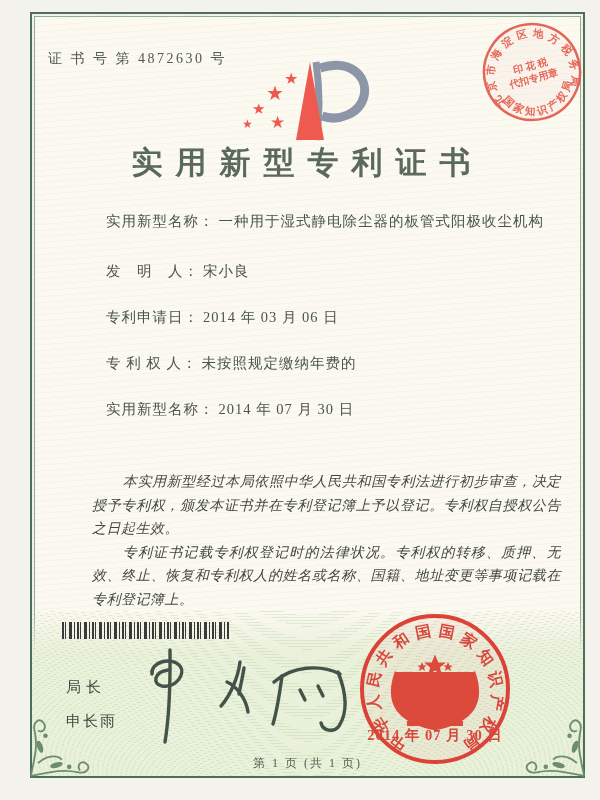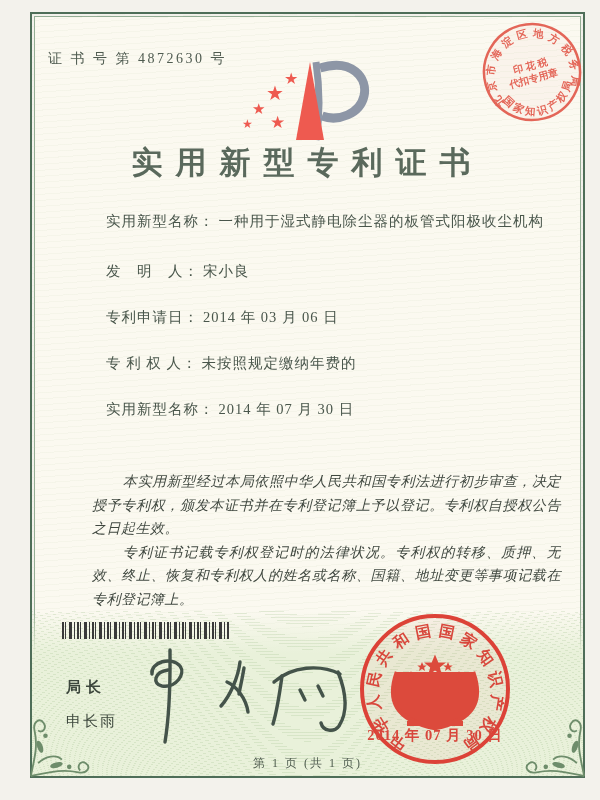--- a/index.html
+++ b/index.html
@@ -45,21 +45,21 @@
       repeating-radial-gradient(ellipse 900px 230px at 50% 135%, rgba(150,185,130,0.22) 0 1px, transparent 1px 6px),
       linear-gradient(180deg, rgba(233,241,218,0) 0, #e9f1da 42px);
   }
 
   .barcode { left:30px; top:608px; width:168px; height:17px;
     background: repeating-linear-gradient(90deg,
       #3a3a3a 0 2px, transparent 2px 3px, #3a3a3a 3px 4px, transparent 4px 7px,
       #3a3a3a 7px 10px, transparent 10px 12px, #3a3a3a 12px 13px, transparent 13px 15px);
   }
 
-  .sig-title { left:34px; top:664px; font-size:15px; color:#3d473d; letter-spacing:5px;font-weight:bold; }
+  .sig-title { left:34px; top:664px; font-size:15px; color:#3d473d; letter-spacing:5px; }
   .sig-name  { left:34px; top:698px; font-size:15px; color:#3d473d; letter-spacing:2px; }
   .signature { left:92px; top:626px; width:245px; height:112px; }
   .signature path { stroke:#44534a; stroke-width:3.4; fill:none; stroke-linecap:round; }
 
   .big-seal { left:322px; top:594px; width:162px; height:162px; }
   .ring-big text { fill:#d8473c; font-size:15.5px; font-weight:bold; text-anchor:middle; font-family:"Liberation Serif",serif; }
   .emblem * { fill:#dc4a3c; }
   .seal-date { left:322px; top:712px; width:162px; text-align:center; color:#d8473c;
                font-size:14.5px; font-weight:600; letter-spacing:1px; white-space:nowrap; }
 

